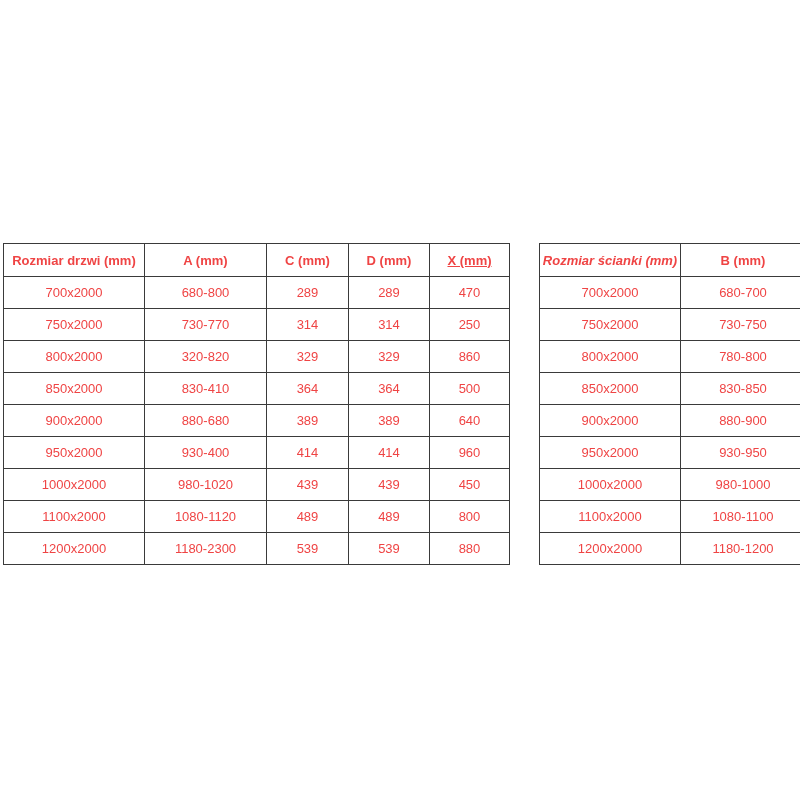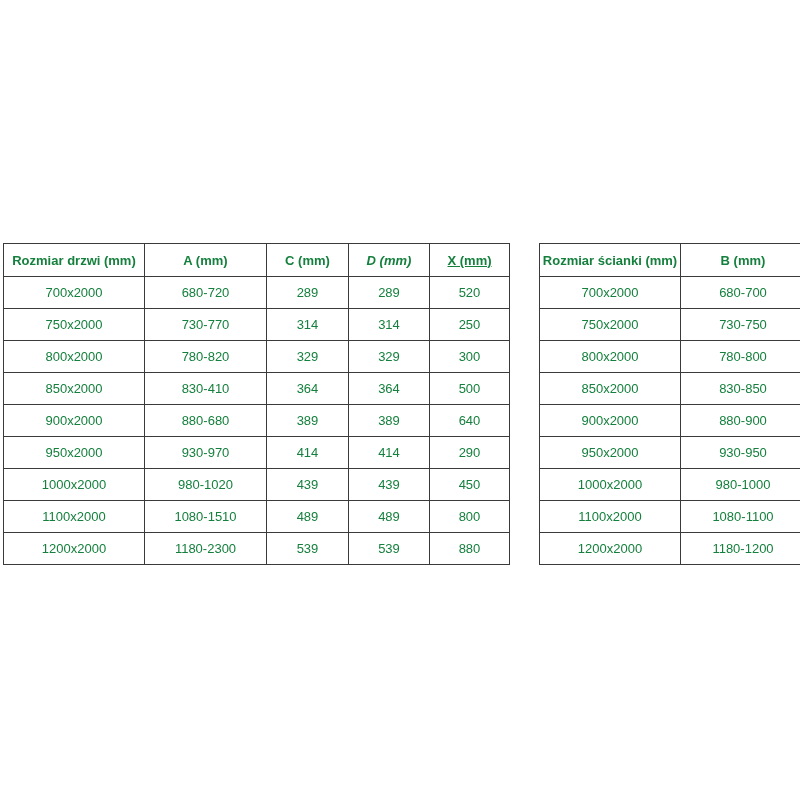--- a/index.html
+++ b/index.html
@@ -13,21 +13,21 @@
     width: 800px;
     height: 800px;
     background: #ffffff;
     overflow: hidden;
   }
   table.spec-table {
     position: absolute;
     top: 243px;
     border-collapse: collapse;
     table-layout: fixed;
-    color: #15803d;
+    color: #ef4444;
     background: #ffffff;
   }
   .table-left  { left: 3px;   width: 481px; }
   .table-right { left: 539px; width: 256px; }
 
   .spec-table th, .spec-table td {
     border: 1px solid #3a3a3a;
     text-align: center;
     vertical-align: middle;
     padding: 0 2px;
@@ -42,94 +42,94 @@
   .spec-table td {
     font-size: 13px;
     font-weight: normal;
     height: 31px;
   }
 
   
   .table-left th:nth-child(1) { width: 136px; }
   .table-left th:nth-child(2) { width: 117px; }
   .table-left th:nth-child(3) { width: 77px; }
-  .table-left th:nth-child(4) { width: 76px; font-style: italic; }
+  .table-left th:nth-child(4) { width: 76px; }
   .table-left th:nth-child(5) { width: 75px; text-decoration: underline; }
 
   
-  .table-right th:nth-child(1) { width: 136px; }
+  .table-right th:nth-child(1) { width: 136px; font-style: italic; }
   .table-right th:nth-child(2) { width: 120px; }
 </style>
 </head>
 <body>
 
 <div class="page">
   <table class="spec-table table-left">
       <thead>
         <tr>
           <th>Rozmiar drzwi (mm)</th>
           <th>A (mm)</th>
           <th>C (mm)</th>
           <th>D (mm)</th>
           <th>X (mm)</th>
         </tr>
       </thead>
       <tbody>
         <tr>
           <td>700x2000</td>
-          <td>680-720</td>
+          <td>680-800</td>
           <td>289</td>
           <td>289</td>
-          <td>520</td>
+          <td>470</td>
         </tr>
         <tr>
           <td>750x2000</td>
           <td>730-770</td>
           <td>314</td>
           <td>314</td>
           <td>250</td>
         </tr>
         <tr>
           <td>800x2000</td>
-          <td>780-820</td>
+          <td>320-820</td>
           <td>329</td>
           <td>329</td>
-          <td>300</td>
+          <td>860</td>
         </tr>
         <tr>
           <td>850x2000</td>
           <td>830-410</td>
           <td>364</td>
           <td>364</td>
           <td>500</td>
         </tr>
         <tr>
           <td>900x2000</td>
           <td>880-680</td>
           <td>389</td>
           <td>389</td>
           <td>640</td>
         </tr>
         <tr>
           <td>950x2000</td>
-          <td>930-970</td>
+          <td>930-400</td>
           <td>414</td>
           <td>414</td>
-          <td>290</td>
+          <td>960</td>
         </tr>
         <tr>
           <td>1000x2000</td>
           <td>980-1020</td>
           <td>439</td>
           <td>439</td>
           <td>450</td>
         </tr>
         <tr>
           <td>1100x2000</td>
-          <td>1080-1510</td>
+          <td>1080-1120</td>
           <td>489</td>
           <td>489</td>
           <td>800</td>
         </tr>
         <tr>
           <td>1200x2000</td>
           <td>1180-2300</td>
           <td>539</td>
           <td>539</td>
           <td>880</td>

